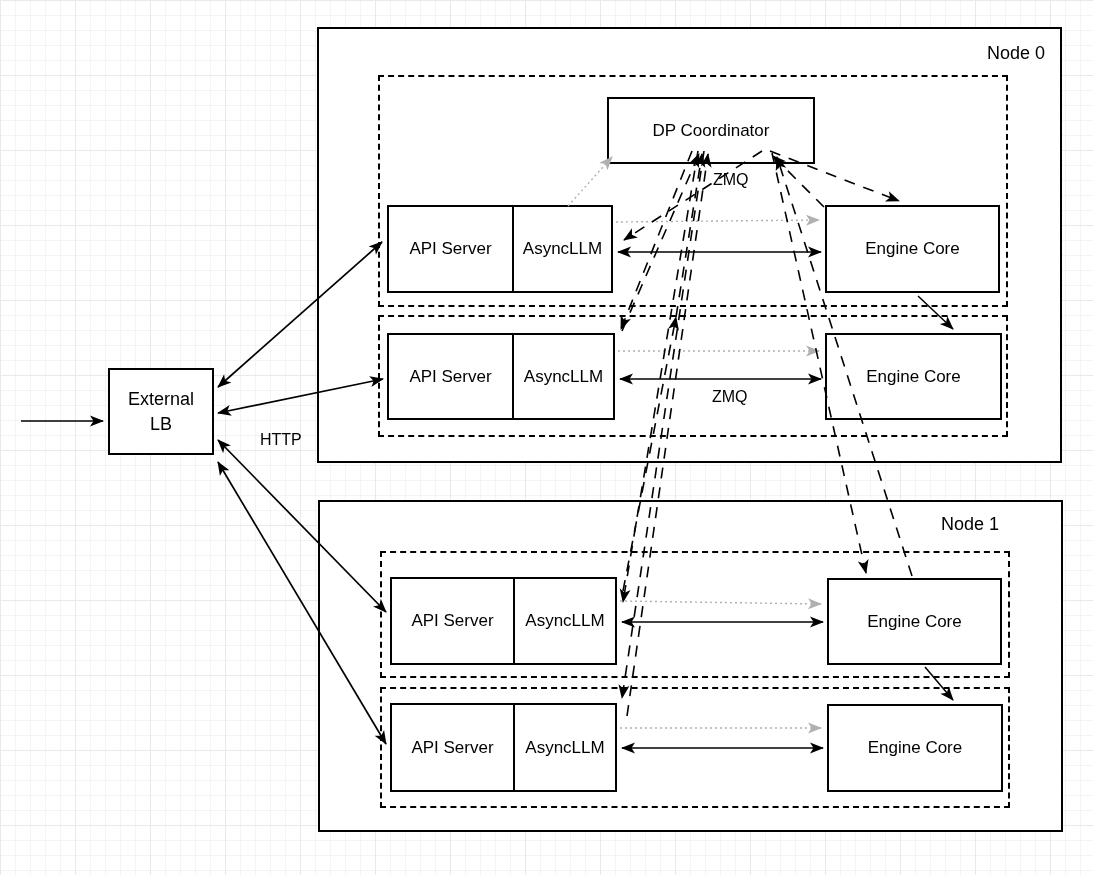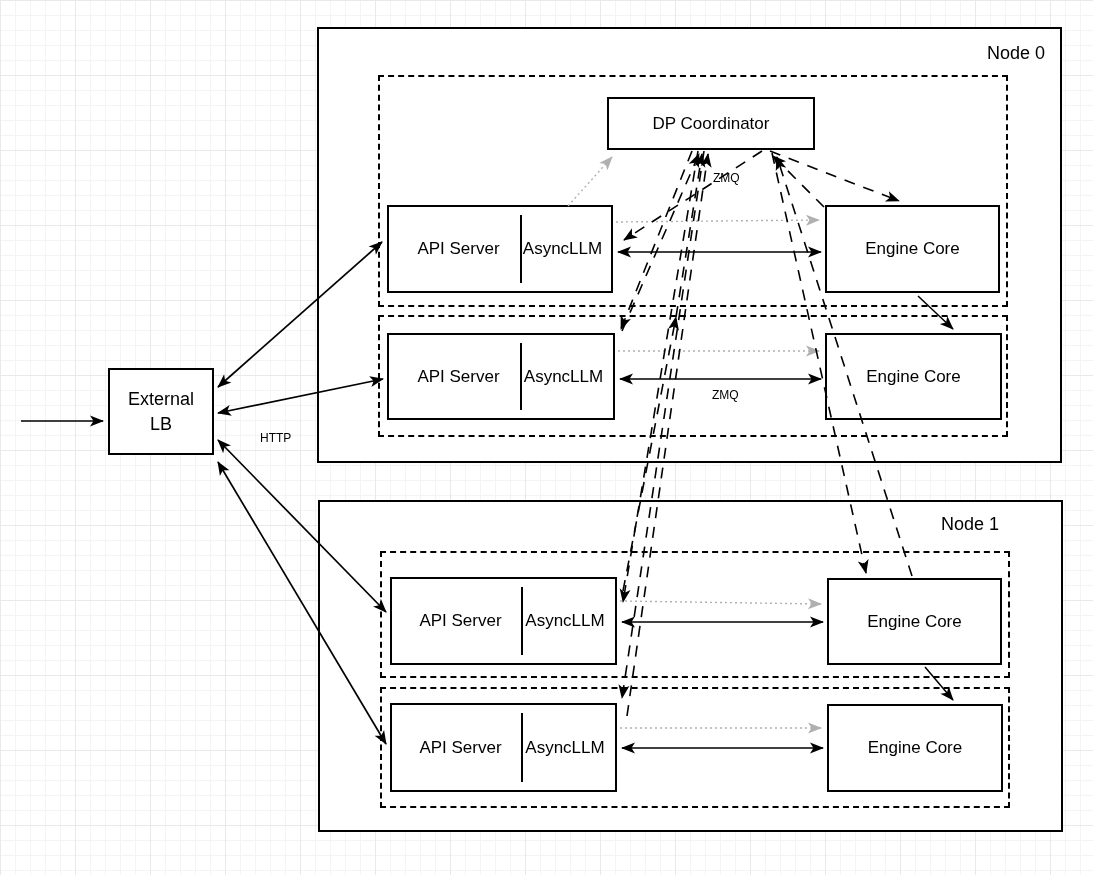--- a/index.html
+++ b/index.html
@@ -15,25 +15,25 @@
       linear-gradient(90deg,#f4f4f4 1px, transparent 1px);
     background-size:75px 75px,75px 75px,15px 15px,15px 15px;
     font-family:"Liberation Sans", sans-serif;
     color:#000;
   }
   .abs{position:absolute;box-sizing:border-box;}
   .node{background:#fff;border:2px solid #000;}
   .node-label{font-size:18px;text-align:right;}
   .dashed-group{border:2px dashed #000;background:transparent;}
   .box{background:#fff;border:2px solid #000;display:flex;align-items:center;justify-content:center;font-size:17px;}
-  .split{display:flex;align-items:stretch;padding:8px;}
+  .split{display:flex;align-items:stretch;padding:0;}
   .cell{display:flex;align-items:center;justify-content:center;}
   .cell.first{border-right:2px solid #000;}
   .lbcol{flex-direction:column;line-height:1.35;font-size:18px;}
-  .edge-label{font-size:12px;white-space:nowrap;}
+  .edge-label{font-size:16px;white-space:nowrap;}
   svg.edges{position:absolute;left:0;top:0;pointer-events:none;}
 </style>
 </head>
 <body>
 
 <div class="canvas">
 
   <div class="abs node" style="left:317px;top:27px;width:745px;height:436px;"></div>
   <div class="abs node-label" style="left:930px;top:43px;width:115px;">Node 0</div>
 
@@ -43,21 +43,21 @@
   <div class="abs dashed-group" style="left:378px;top:75px;width:630px;height:232px;"></div>
   <div class="abs dashed-group" style="left:378px;top:315px;width:630px;height:122px;"></div>
   <div class="abs dashed-group" style="left:380px;top:551px;width:630px;height:127px;"></div>
   <div class="abs dashed-group" style="left:380px;top:687px;width:630px;height:121px;"></div>
 
   <div class="abs box lbcol" style="left:108px;top:368px;width:106px;height:87px;">
     <span>External</span>
     <span>LB</span>
   </div>
 
-  <div class="abs box" style="left:607px;top:97px;width:208px;height:53px;">
+  <div class="abs box" style="left:607px;top:97px;width:208px;height:67px;">
     <span>DP Coordinator</span>
   </div>
 
   <div class="abs box split" style="left:387px;top:205px;width:226px;height:88px;">
     <div class="cell first" style="width:123px;">
       <span>API Server</span>
     </div>
     <div class="cell" style="flex:1;">
       <span>AsyncLLM</span>
     </div>

